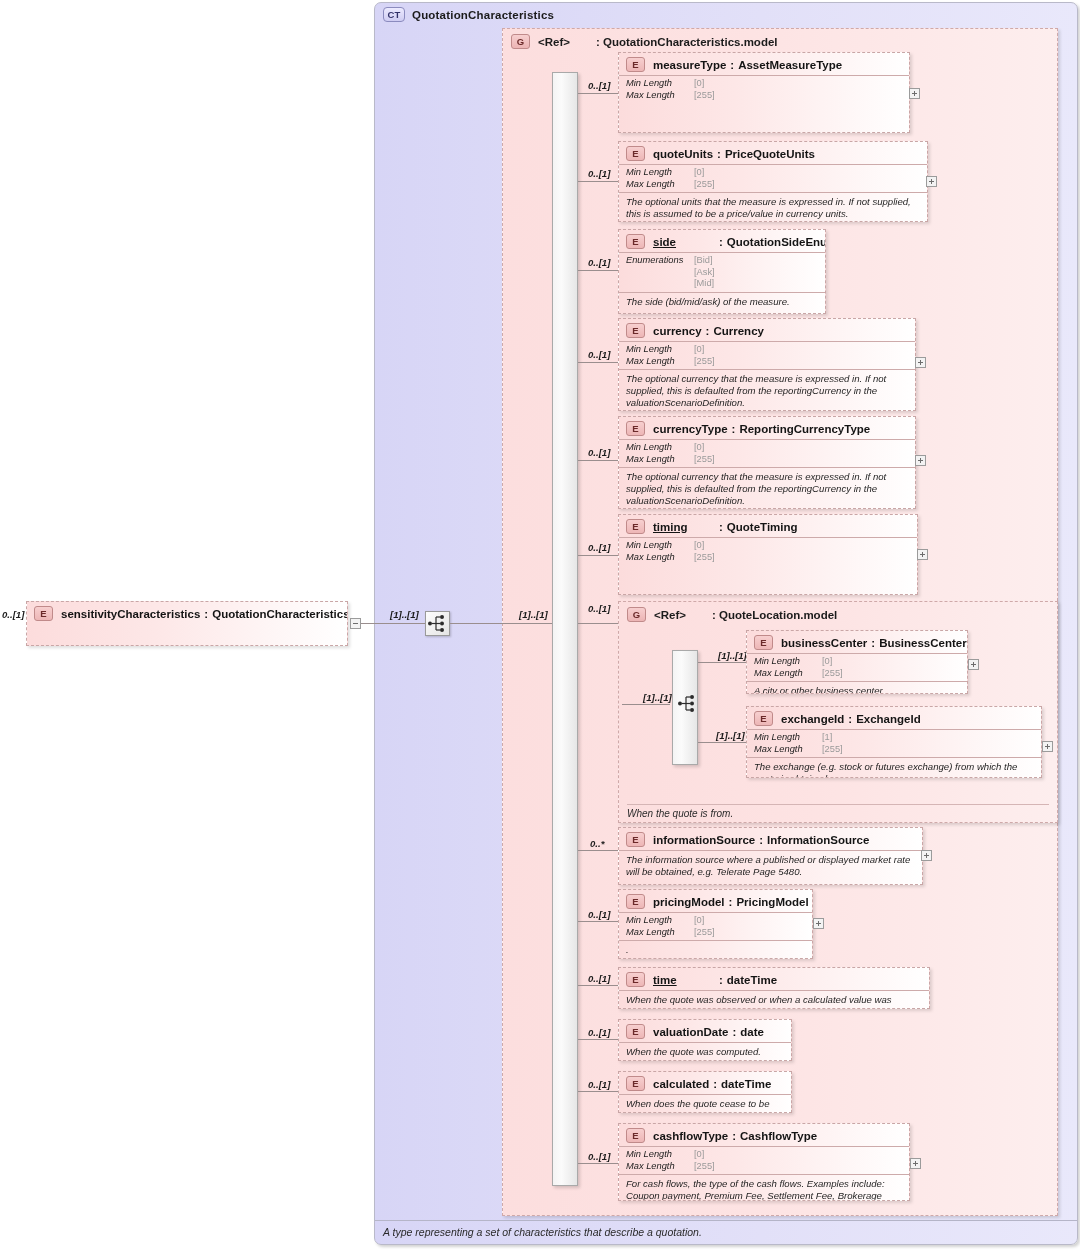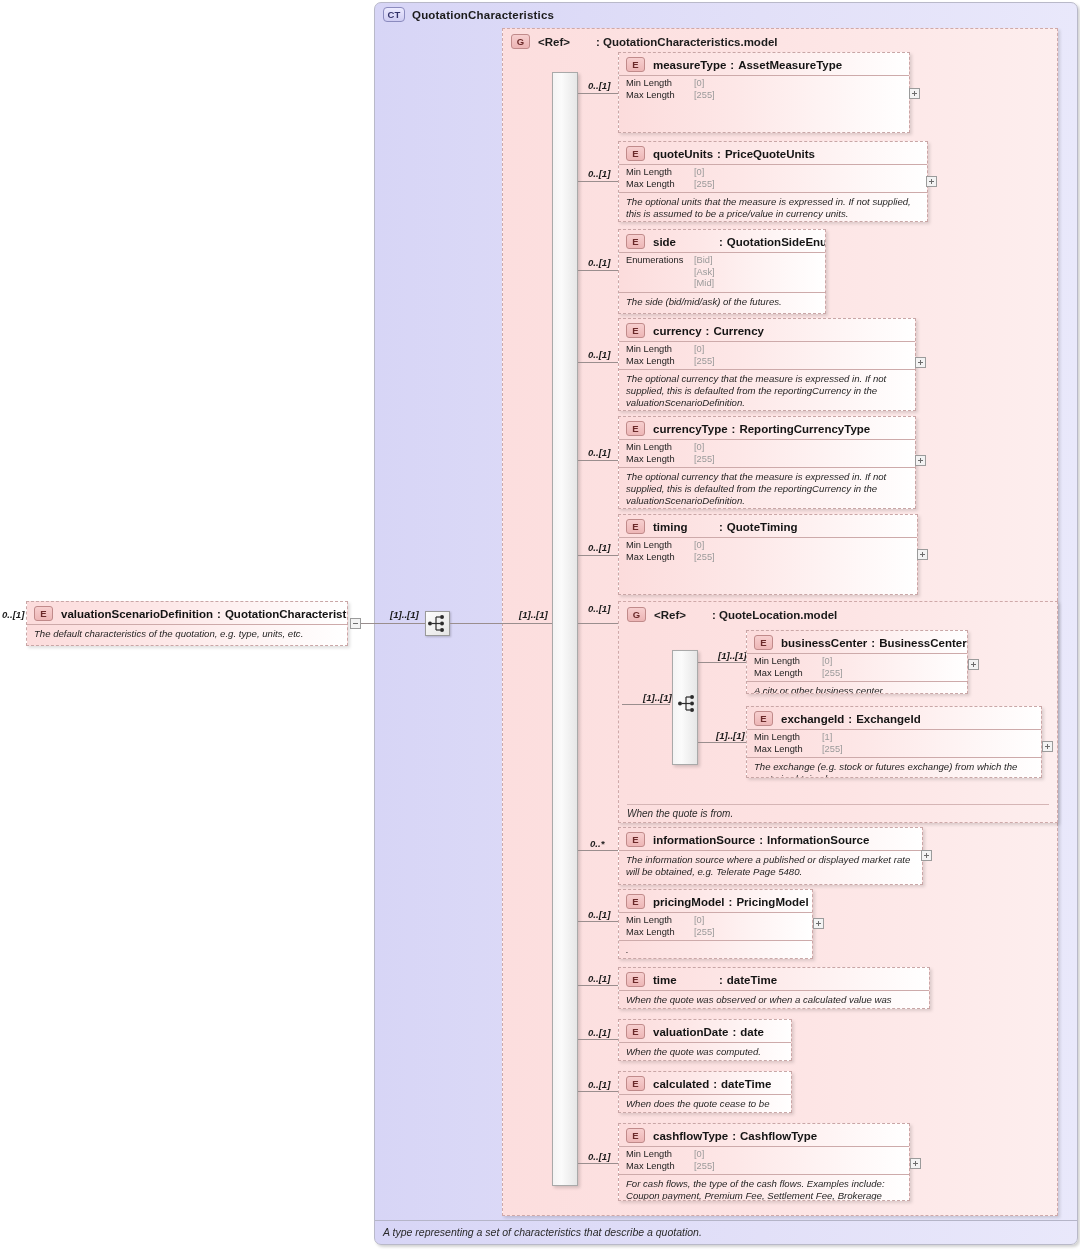--- a/index.html
+++ b/index.html
@@ -101,31 +101,31 @@
     display: inline-flex; align-items: center; justify-content: center;
     width: 19px; height: 15px;
     border: 1px solid #c08a8a;
     border-radius: 3px;
     background: linear-gradient(to bottom,#f7cfcf,#edb6b6);
     font-size: 9.5px; font-weight: bold; color: #6b2a2a;
     margin-right: 8px;
     flex: none;
   }
   .elem-name { }
-  .elem-name.pad { display:inline-block; min-width: 62px; }
+  .elem-name.pad { display:inline-block; min-width: 62px; text-decoration: underline; }
   .elem-sep { margin: 0 4px; }
   .facets {
     border-top: 1px solid #cdaaaa;
     padding: 2px 6px 2px 7px;
     font-size: 9.3px;
     line-height: 11.6px;
     color: #222;
   }
   .facet-row { display: flex; }
-  .facet-label { width: 68px; flex: none; color: #1d1d1d; }
+  .facet-label { font-style: italic; width: 68px; flex: none; color: #1d1d1d; }
   .facet-val { color: #9a9a9a; }
   .facet-vals { color:#9a9a9a; }
   .annot {
     border-top: 1px solid #cdaaaa;
     padding: 3px 7px 4px 7px;
     font-style: italic;
     font-size: 9.6px;
     line-height: 11.8px;
     color: #1f1f1f;
   }
@@ -192,25 +192,24 @@
     <div class="grp-header">
       <span class="badge-g">G</span>
       <span class="g-ref">&lt;Ref&gt;</span>
       <span class="g-type"><span>:</span> <span>QuotationCharacteristics.model</span></span>
     </div>
   </div>
 
   <div class="abs elem" style="left:26px; top:601px; width:322px; height:45px;">
     <div class="elem-title">
       <span class="badge-e">E</span>
-      <span class="elem-name">valuationScenarioDefinition</span>
+      <span class="elem-name">sensitivityCharacteristics</span>
       <span class="elem-sep">:</span>
       <span>QuotationCharacteristics</span>
     </div>
-    <div class="annot">The default characteristics of the quotation, e.g. type, units, etc.</div>
   </div>
   <div class="card" style="left:2px; top:609px;">0..[1]</div>
   <div class="expander" style="left:350px; top:618px;"></div>
   <div class="hline" style="left:361px; top:623px; width:64px;"></div>
   <div class="card" style="left:390px; top:609px;">[1]..[1]</div>
 
   <div class="seq-icon" style="left:425px; top:611px;">
     <svg width="23" height="23" viewBox="0 0 23 23" aria-hidden="true">
       <circle cx="4" cy="11.5" r="2" fill="#2b2b2b"></circle>
       <line x1="6" y1="11.5" x2="10" y2="11.5" stroke="#2b2b2b" stroke-width="1.2"></line>
@@ -332,21 +331,21 @@
     <div class="facets">
       <div class="facet-row">
         <span class="facet-label">Enumerations</span>
         <span class="facet-vals">
           <span>[Bid]</span><br>
           <span>[Ask]</span><br>
           <span>[Mid]</span>
         </span>
       </div>
     </div>
-    <div class="annot">The side (bid/mid/ask) of the futures.</div>
+    <div class="annot">The side (bid/mid/ask) of the measure.</div>
   </div>
 
   <div class="abs elem" style="left:618px; top:318px; width:298px; height:93px;">
     <div class="elem-title">
       <span class="badge-e">E</span>
       <span>currency</span>
       <span class="elem-sep">:</span>
       <span>Currency</span>
     </div>
     <div class="facets">

